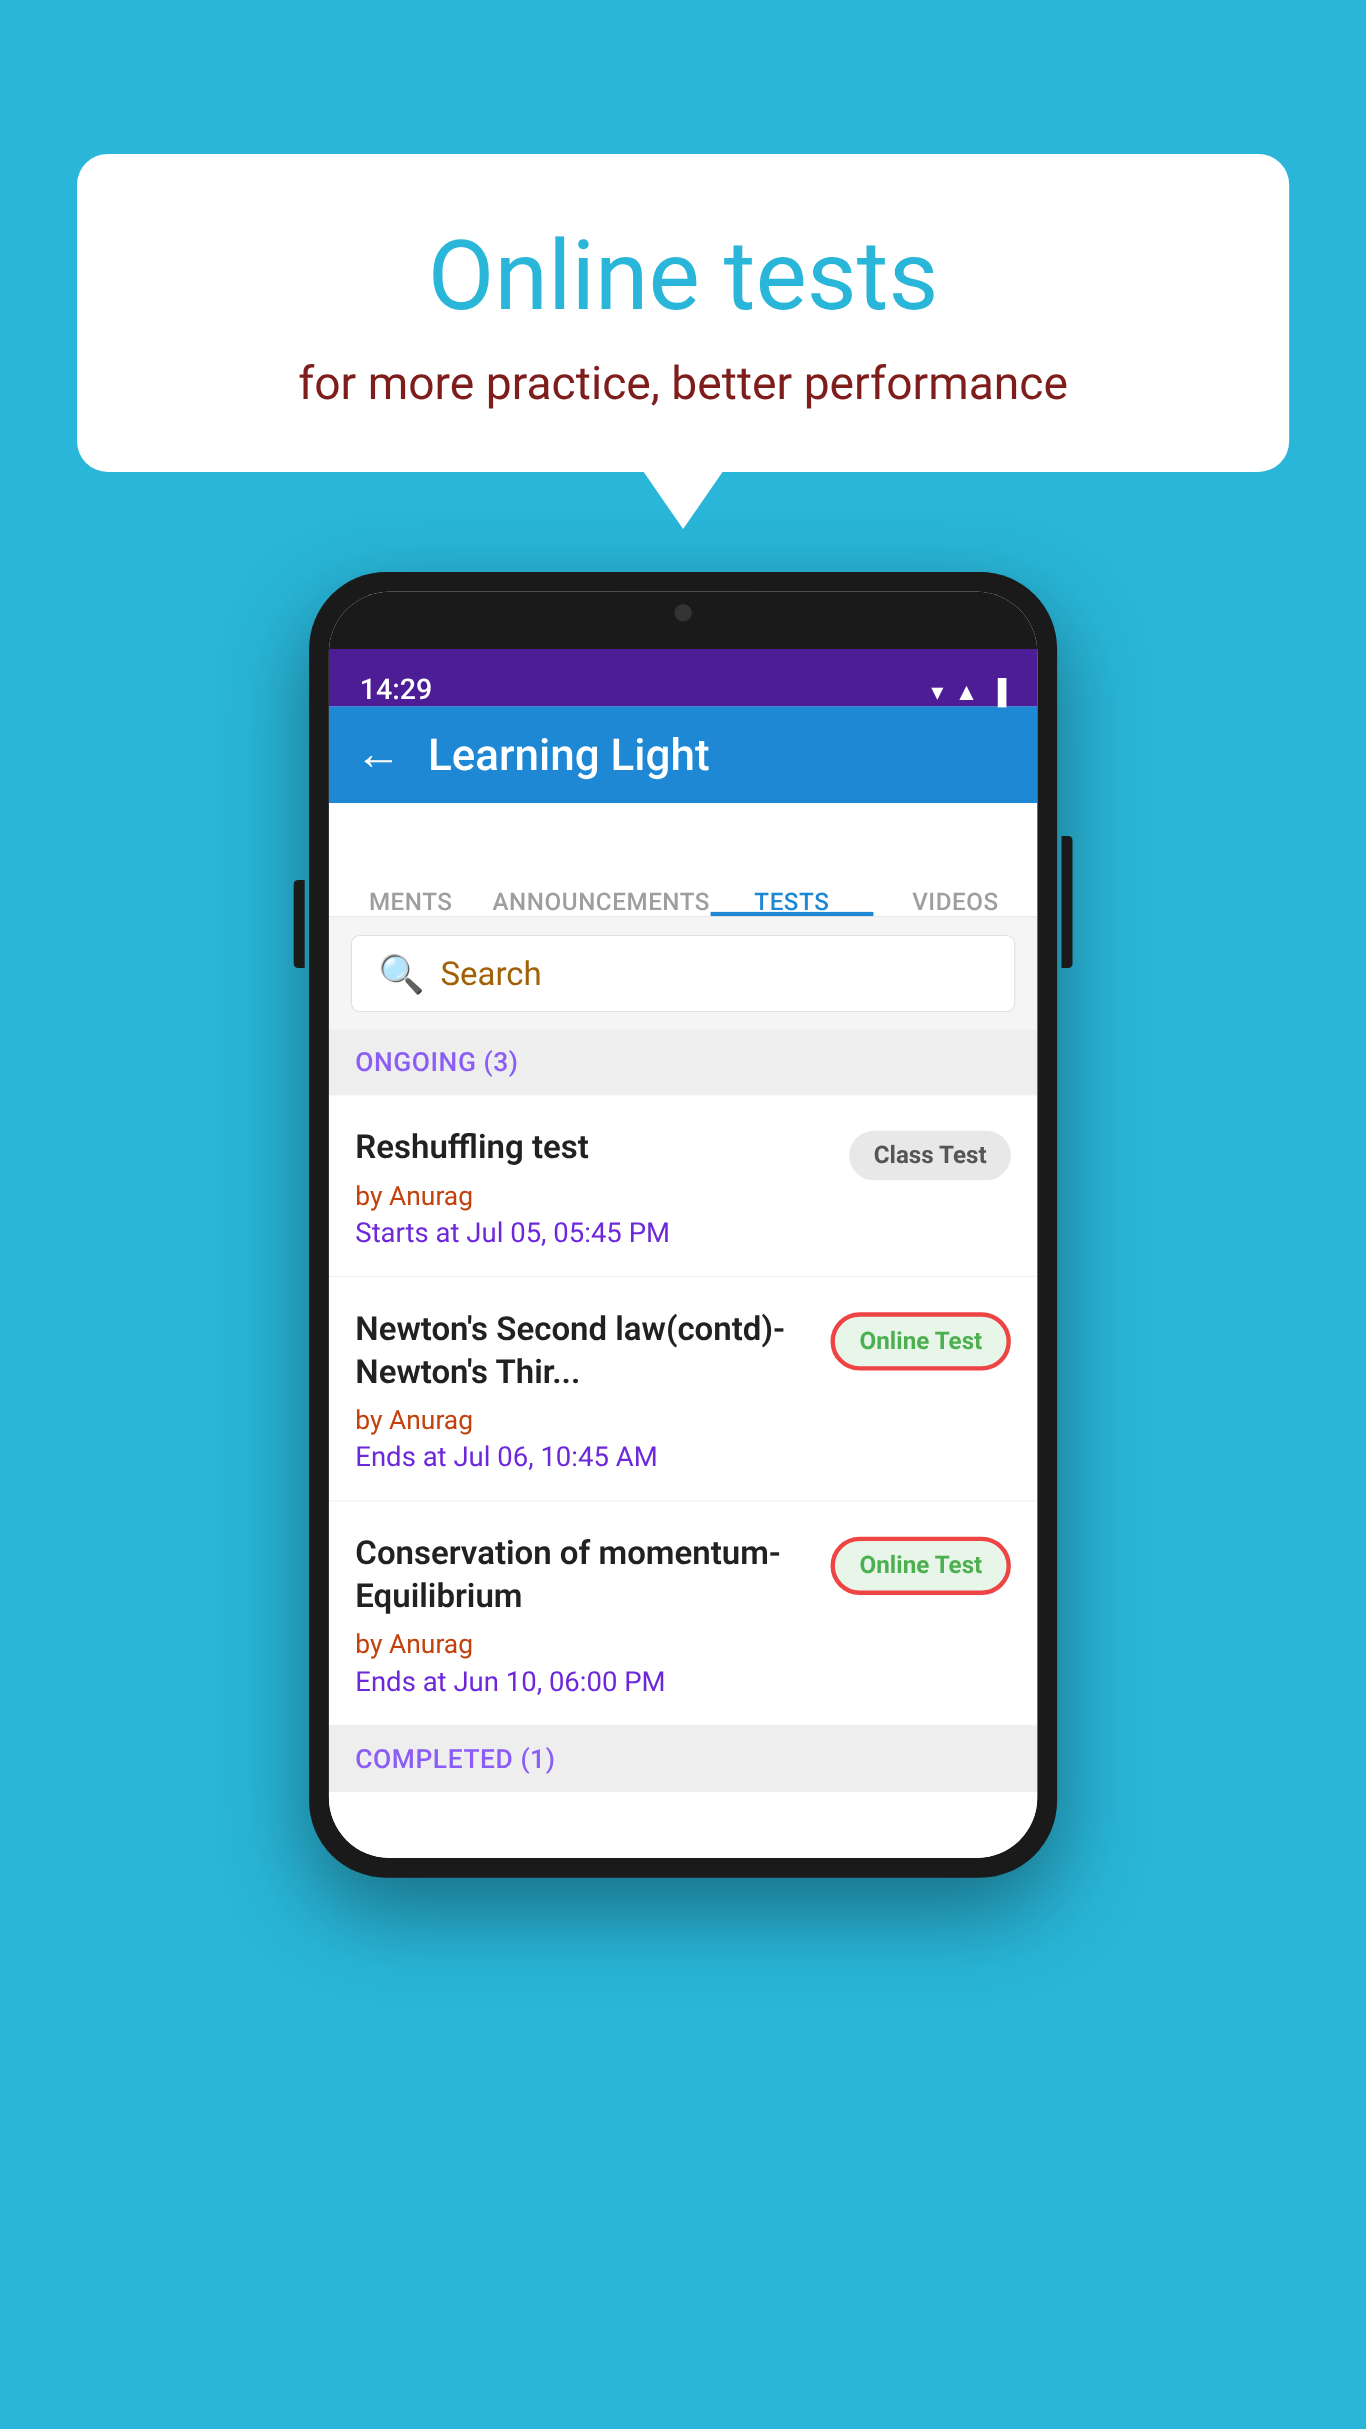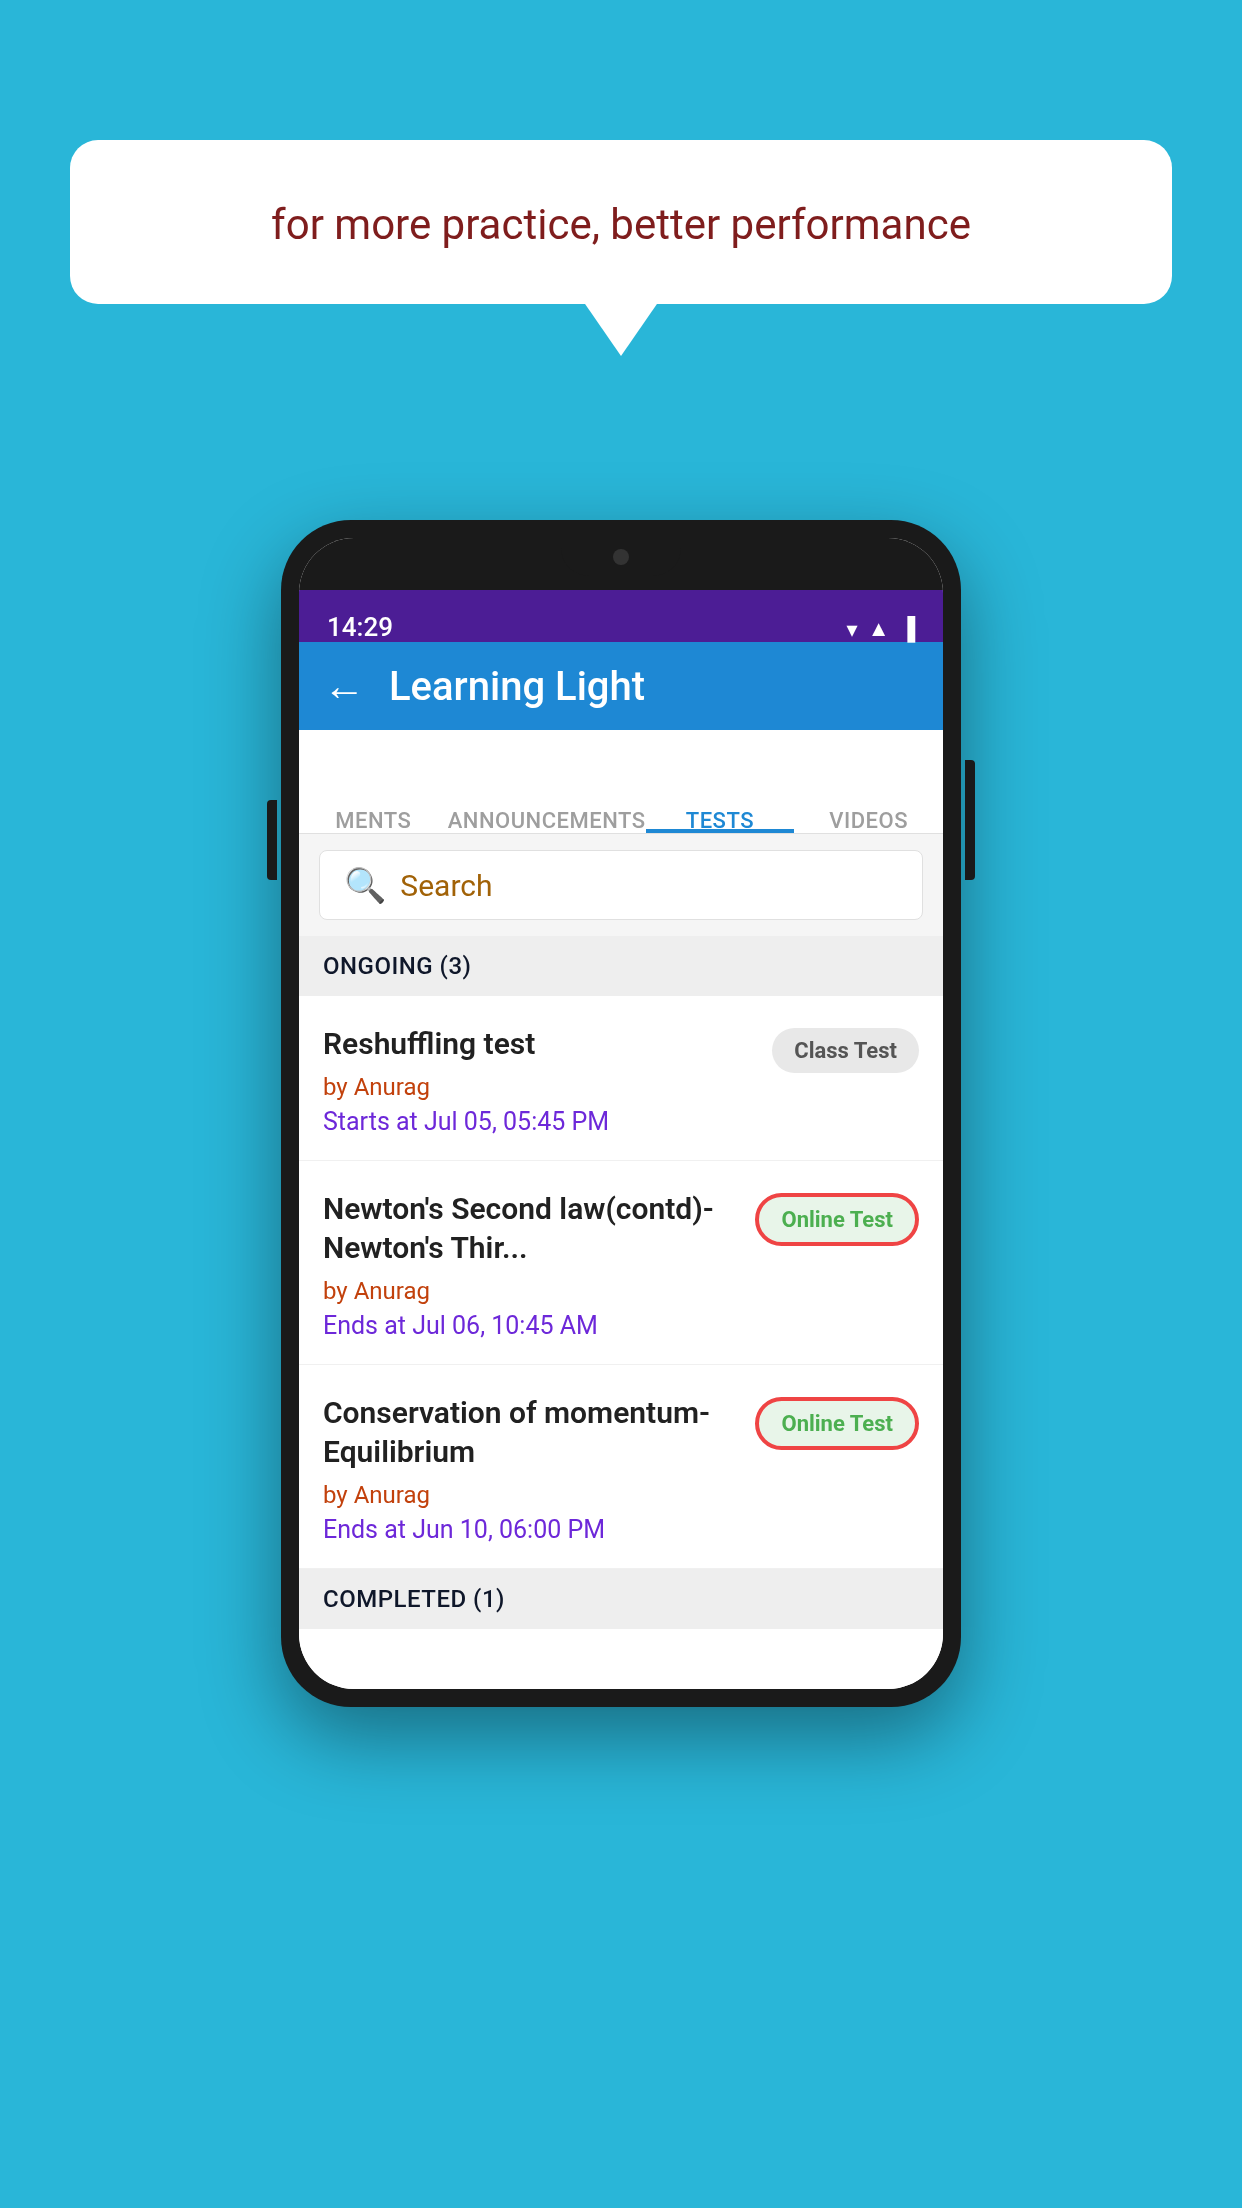--- a/index.html
+++ b/index.html
@@ -222,21 +222,21 @@
       font-size: 30px;
     }
 
     
     .section-header {
       background: #eeeeee;
       padding: 16px 24px;
     }
     .section-label {
       font-size: 24px;
-      color: #0f172a;
+      color: #8b5cf6;
       font-weight: 500;
       letter-spacing: 0.5px;
     }
 
     
     .test-list {
       background: white;
     }
     .test-item {
       padding: 28px 24px 24px;
@@ -293,20 +293,21 @@
     
     .phone-bottom {
       height: 60px;
       background: white;
     }
   </style>
 </head>
 <body>
 
 <div class="speech-bubble">
+  <div class="bubble-title">Online tests</div>
   <div class="bubble-subtitle">for more practice, better performance</div>
 </div>
 
 <div class="phone-wrapper">
   <div class="phone-outer">
     <div class="phone-inner">
 
       <div class="notch">
         <div class="notch-cutout">
           <div class="camera-dot"></div>

